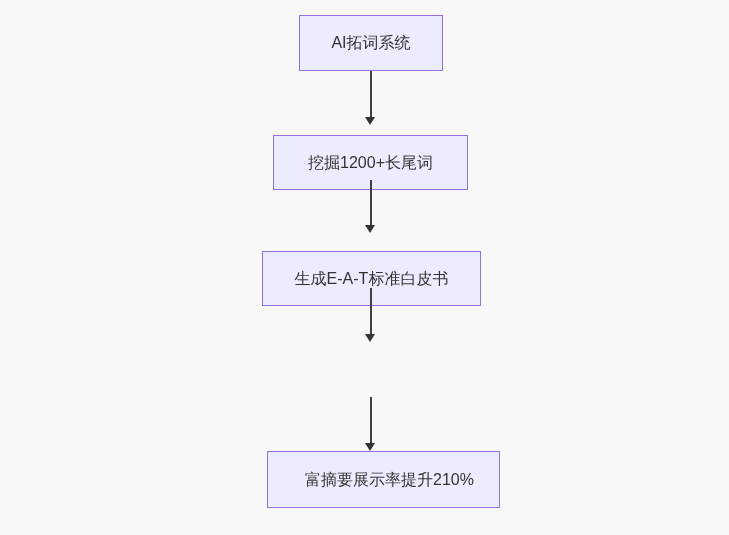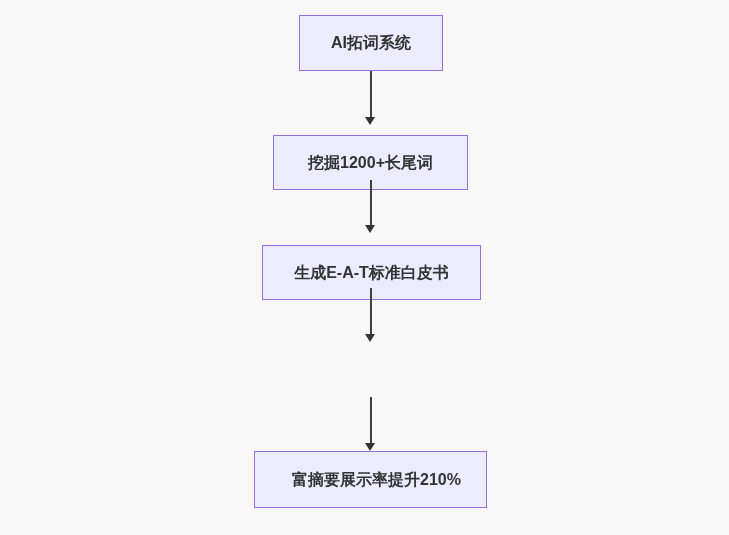--- a/index.html
+++ b/index.html
@@ -10,41 +10,40 @@
     width: 729px;
     height: 535px;
     background: #f8f8f8;
     font-family: "Liberation Sans", "DejaVu Sans", sans-serif;
     overflow: hidden;
   }
   .canvas {
     position: relative;
     width: 729px;
     height: 492px;
-    font-weight: bold;
   }
   .node {
     position: absolute;
     box-sizing: border-box;
     background: #ECECFF;
     border: 1px solid #9370DB;
     color: #333333;
     font-size: 16px;
     line-height: 1.2;
     display: flex;
     align-items: center;
     justify-content: center;
     text-align: center;
     white-space: nowrap;
   }
   .n0 { left: 299px; top: 15px;  width: 144px; height: 56px; }
   .n1 { left: 273px; top: 135px; width: 195px; height: 55px; }
-  .n2 { left: 262px; top: 245px; width: 219px; height: 55px; }
+  .n2 { left: 262px; top: 251px; width: 219px; height: 55px; }
   .n3 { left: 264px; top: 342px; width: 214px; height: 55px; }
-  .n4 { left: 254px; top: 451px; width: 233px; height: 57px; padding-left: 12px; }
+  .n4 { left: 267px; top: 451px; width: 233px; height: 57px; padding-left: 12px; }
 
   .edge {
     position: absolute;
     left: 365px;
     width: 11px;
   }
   .e0 { top: 71px;  height: 54px; }
   .e1 { top: 180px; height: 53px; }
   .e2 { top: 288px; height: 54px; }
   .e3 { top: 397px; height: 54px; }

